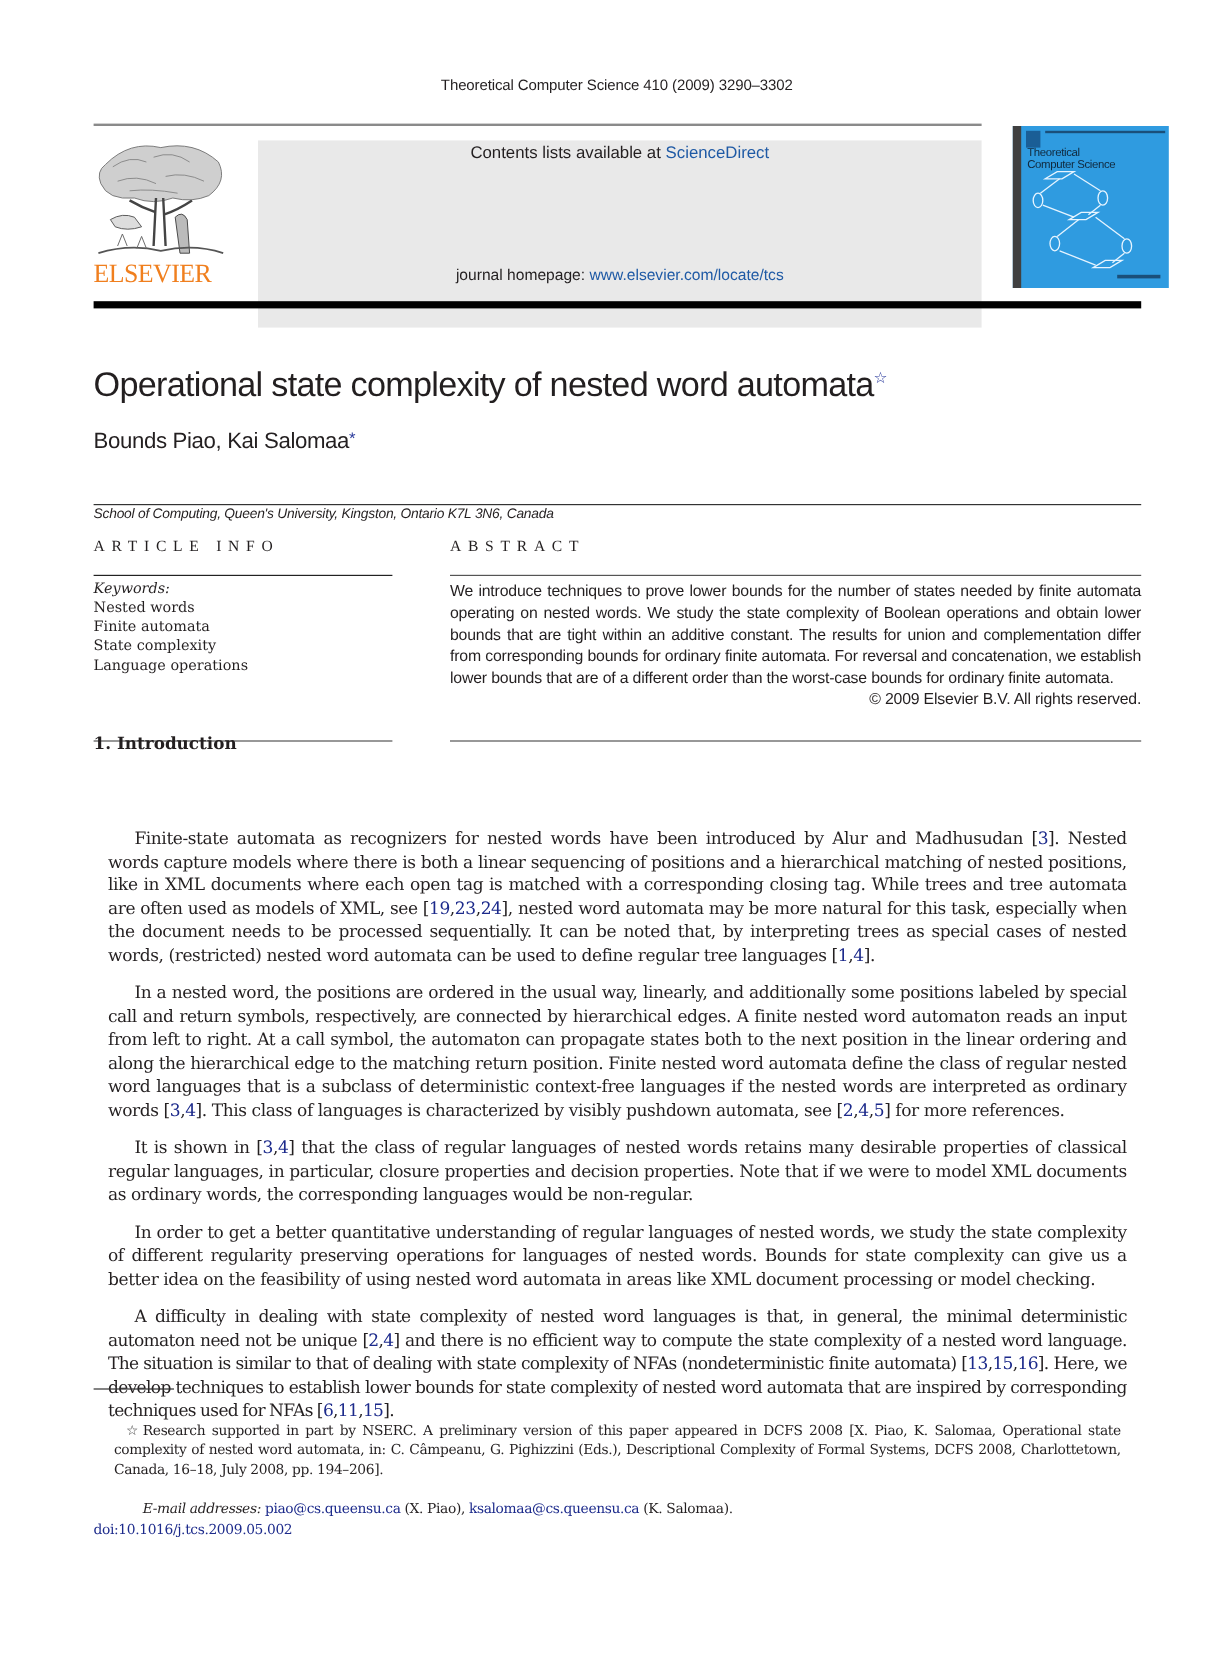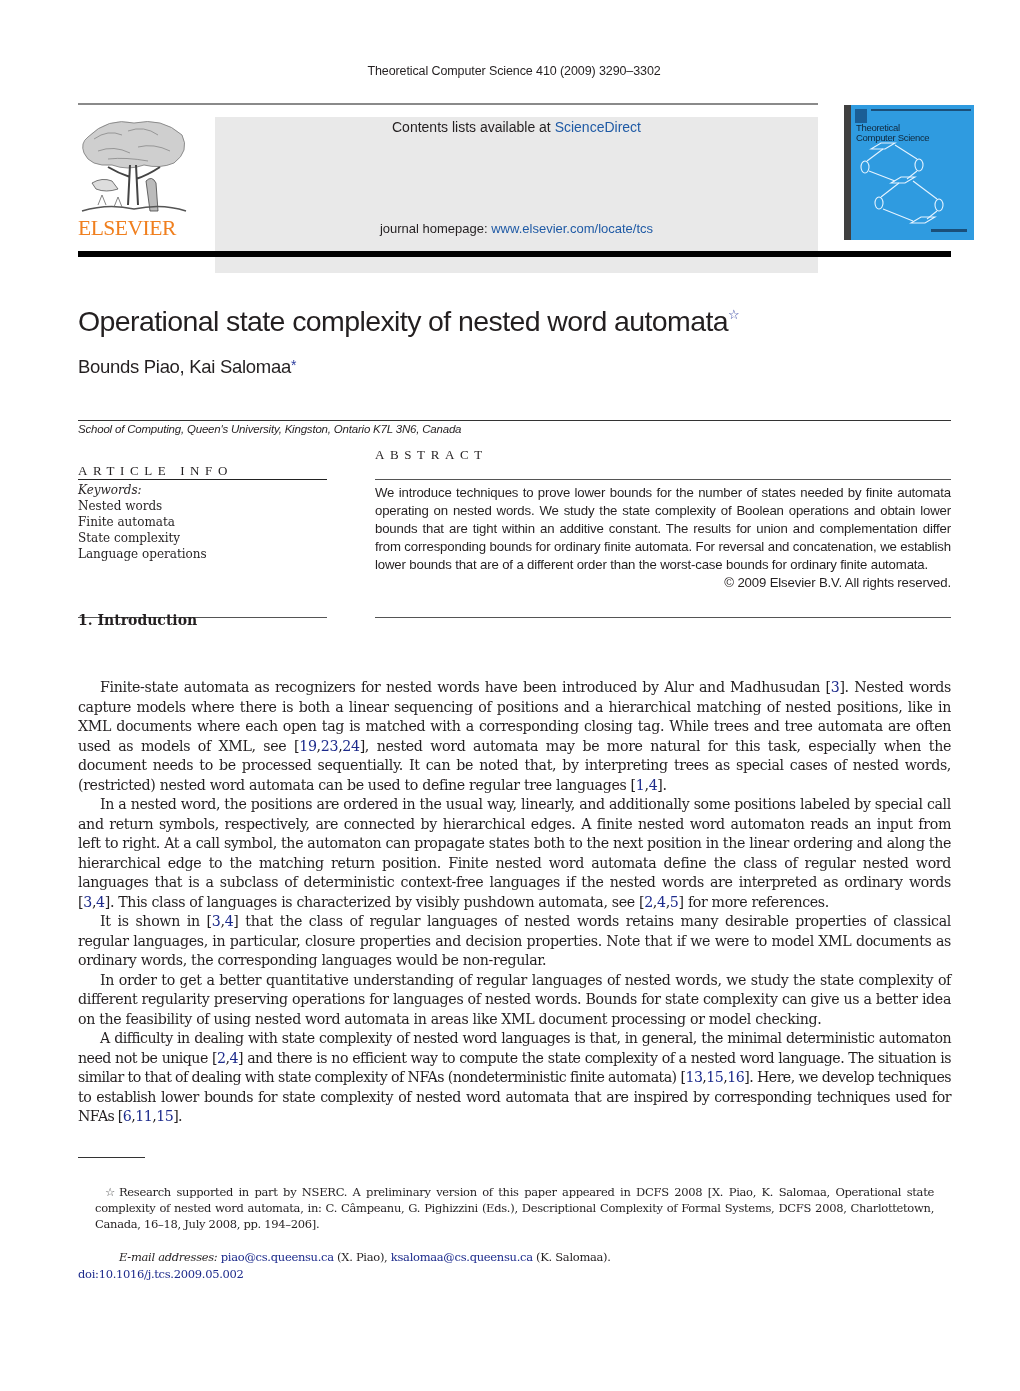--- a/index.html
+++ b/index.html
@@ -38,39 +38,39 @@
   .title-star { color: #2a3a9c; font-size: 13px; vertical-align: top; position: relative; top: 2px; }
   .authors { left: 78px; top: 356px; font-size: 18.5px; font-family: "Liberation Sans", "DejaVu Sans", sans-serif;
              color: #231f20; letter-spacing: -0.3px; white-space: nowrap; }
   .author-star { color: #2a3a9c; font-size: 14px; vertical-align: top; position: relative; top: 1px; }
   .affil { left: 78px; top: 387px; font-size: 11.5px; font-style: italic; font-family: "Liberation Sans", sans-serif;
            color: #231f20; letter-spacing: -0.2px; white-space: nowrap; margin-top: 36px; }
 
   .rule-affil { left: 78px; top: 420px; width: 873px; height: 1px; background: #333; }
 
   .spaced-head { font-size: 13px; letter-spacing: 5.6px; font-family: "Liberation Serif", serif; color: #231f20; white-space: nowrap; }
-  .ai-head { left: 78px; top: 447px; margin-top: 16px; }
+  .ai-head { left: 78px; top: 447px; }
   .ab-head { left: 375px; top: 447px; }
   .rule-ai-top { left: 78px; top: 479px; width: 249px; height: 1px; background: #222; }
   .rule-ai-bot { left: 78px; top: 617px; width: 249px; height: 1px; background: #555; }
   .rule-ab-top { left: 375px; top: 479px; width: 576px; height: 1px; background: #555; }
   .rule-ab-bot { left: 375px; top: 617px; width: 576px; height: 1px; background: #555; }
 
   .keywords { left: 78px; top: 482px; font-size: 12px; line-height: 16px; font-family: "DejaVu Serif", serif; color: #231f20; }
   .keywords .kw-label { font-style: italic; }
 
   .abstract { left: 375px; top: 484px; width: 576px; font-size: 13.2px; line-height: 18px;
               font-family: "Liberation Sans", "DejaVu Sans", sans-serif; color: #231f20; text-align: justify; letter-spacing: -0.15px; }
   .abstract .copy { text-align: right; }
 
   .section-head { left: 78px; top: 612px; font-size: 14px; font-weight: bold; font-family: "DejaVu Serif", serif; color: #231f20; }
 
   .body-text { left: 78px; top: 678px; width: 873px; font-size: 14.2px; line-height: 19.5px;
                font-family: "DejaVu Serif", serif; color: #231f20; text-align: justify; letter-spacing: -0.35px; }
-  .body-text p { margin: 0; text-indent: 22px; text-align-last: left; }
+  .body-text p { margin: 12px; text-indent: 22px; text-align-last: left; }
   .body-text p.tight { letter-spacing: -0.55px; word-spacing: -0.5px; }
 
   .fn-rule { left: 78px; top: 1157px; width: 67px; height: 1px; background: #333; }
   .footnotes { left: 78px; top: 1167px; width: 873px; font-size: 11.5px; line-height: 16px;
                font-family: "DejaVu Serif", serif; color: #231f20; letter-spacing: -0.3px; text-align: justify; }
   .footnotes p { margin: 17px; }
   .fn-mark { color: #444; display: inline-block; width: 20px; text-align: right; padding-right: 4px; }
   .fn-indent { padding-left: 24px; }
   .fn-ital { font-style: italic; }
 

